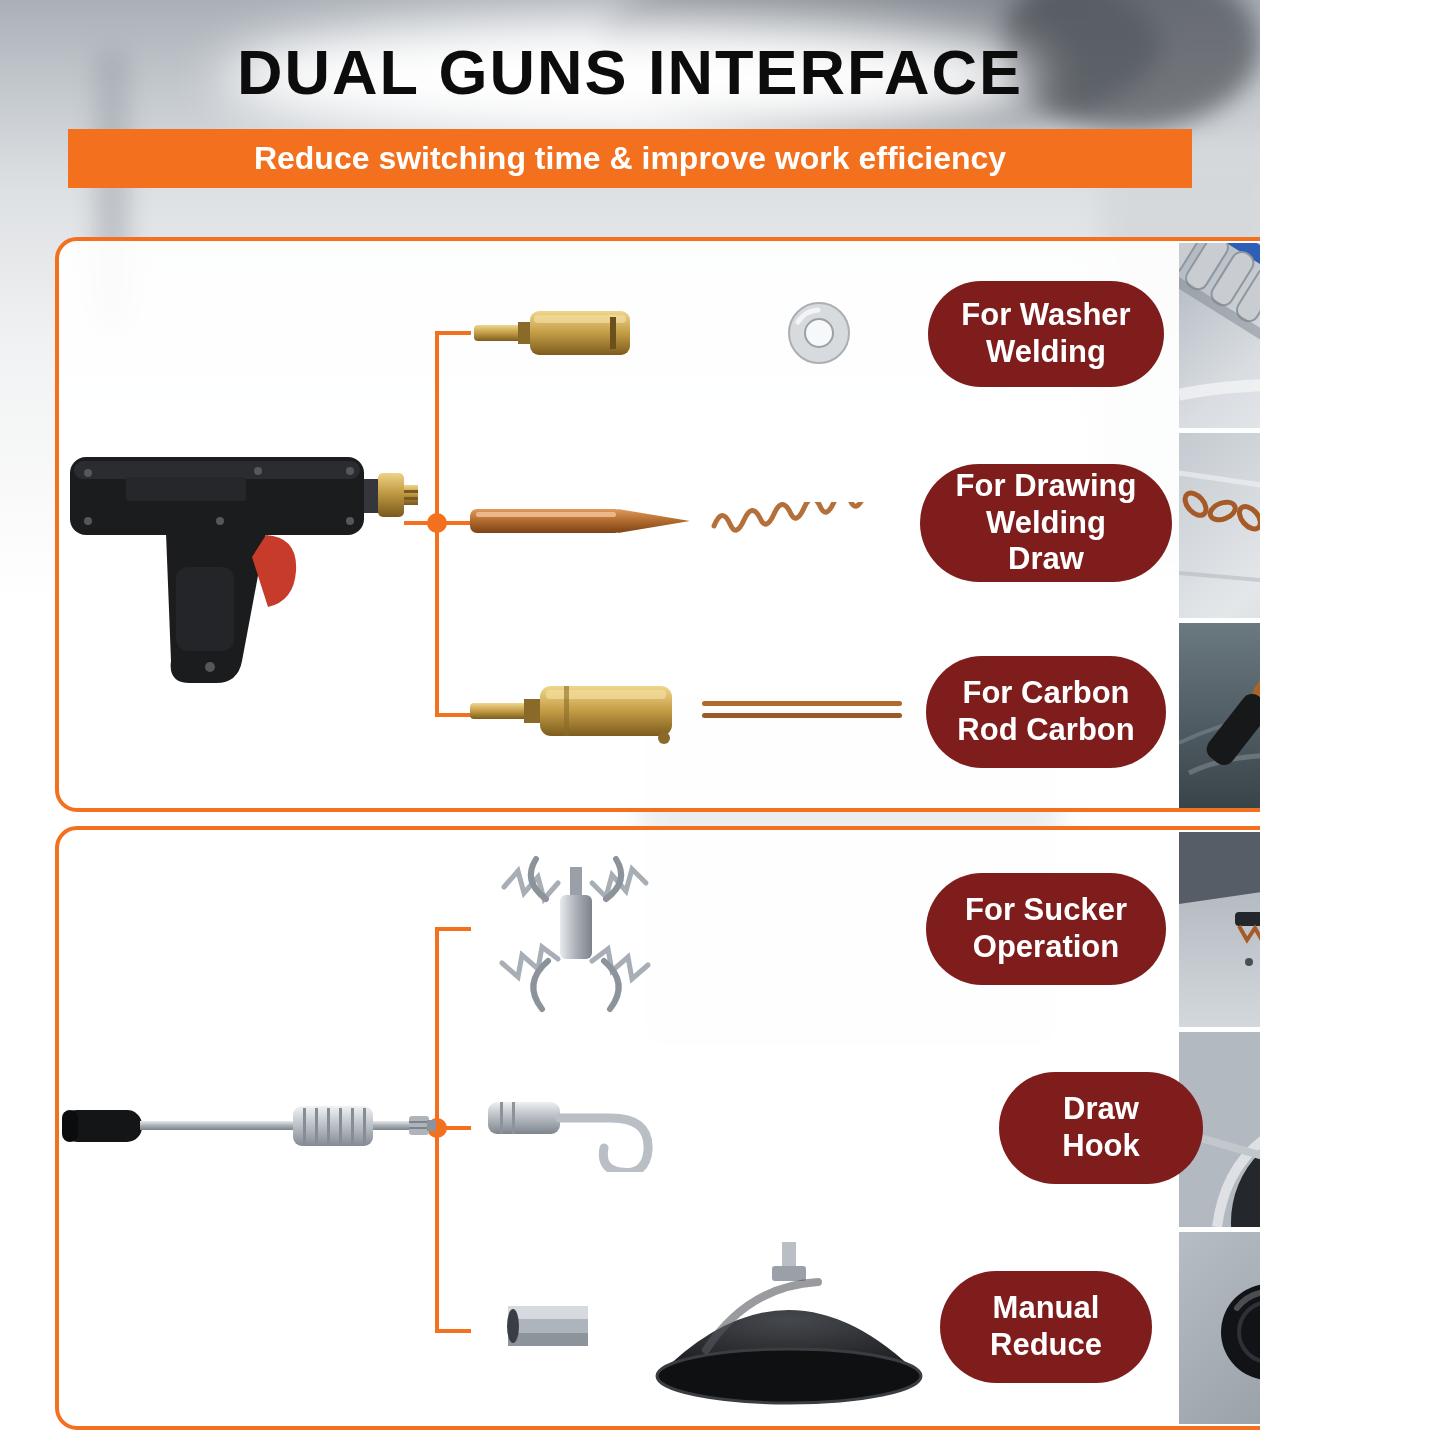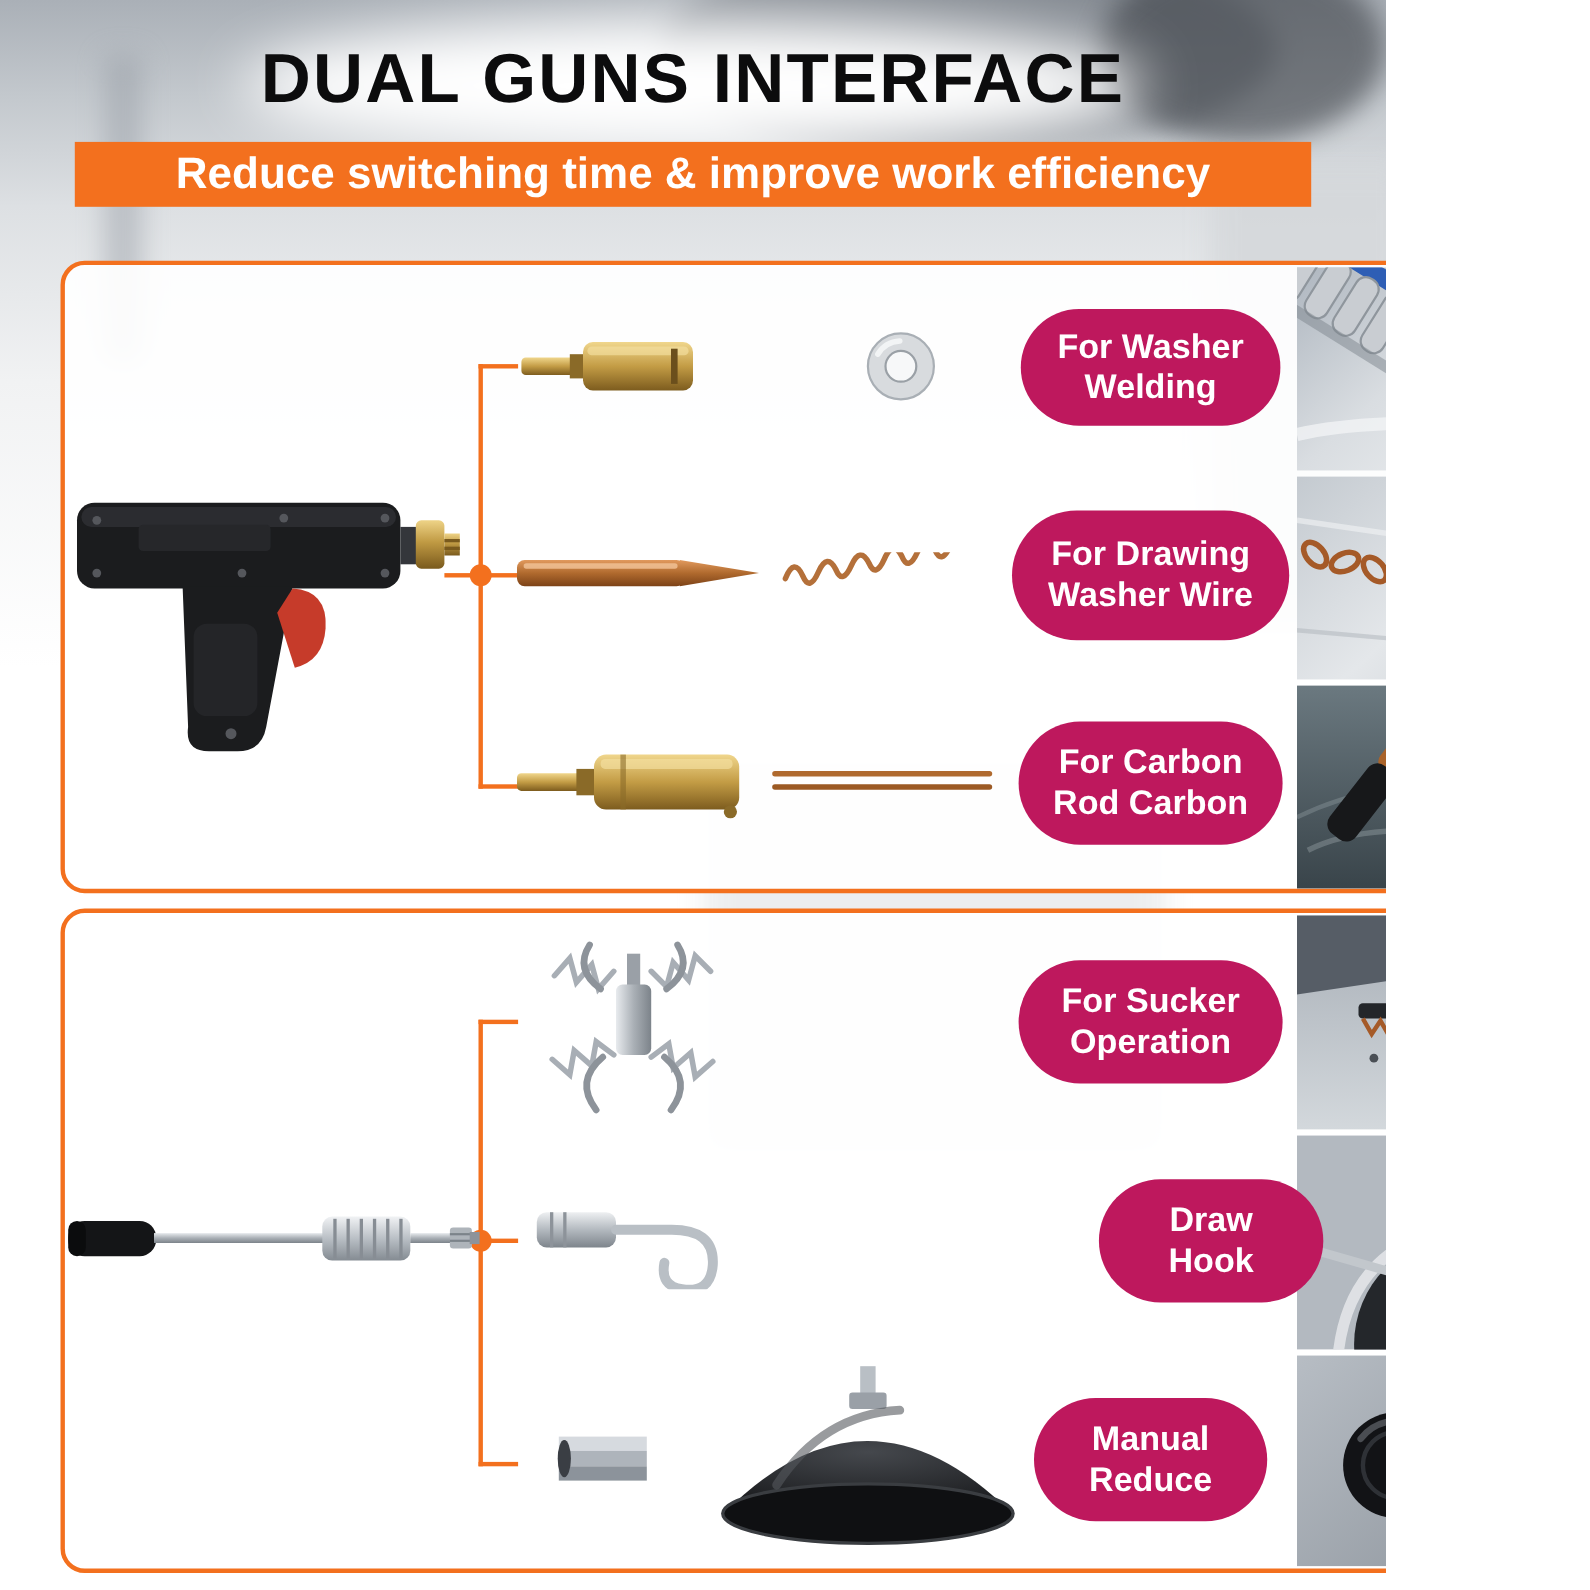--- a/index.html
+++ b/index.html
@@ -17,37 +17,37 @@
   .blob-mid{top:690px;left:640px;width:420px;height:360px;background:#dadde0;opacity:.5;}
   .title-glow{position:absolute;top:18px;left:50%;transform:translateX(-50%);width:820px;height:120px;
       background:#fff;border-radius:50%;filter:blur(26px);z-index:1;}
 
   .title{position:absolute;top:36px;left:0;width:100%;text-align:center;z-index:4;
       font-size:63px;font-weight:800;letter-spacing:2px;color:#0c0c0d;}
 
   .banner{position:absolute;top:129px;left:50%;transform:translateX(-50%);z-index:4;
       width:1124px;height:59px;background:#f3701e;color:#fff;
       display:flex;align-items:center;justify-content:center;
-      font-size:40px;font-weight:700;}
+      font-size:32px;font-weight:700;}
 
   .panel{position:absolute;left:55px;width:1335px;box-sizing:border-box;z-index:1;
       background:rgba(255,255,255,.92);border:4px solid #f3701e;border-radius:22px;}
   .panel-1{top:237px;height:575px;}
   .panel-2{top:826px;height:604px;}
 
   .photo{position:absolute;left:1179px;width:205px;overflow:hidden;z-index:2;}
   .photo svg{display:block;width:100%;height:100%;}
   .ph-1a{top:243px;height:185px;border-radius:0 14px 0 0;}
   .ph-1b{top:433px;height:185px;}
   .ph-1c{top:623px;height:185px;border-radius:0 0 14px 0;}
   .ph-2a{top:832px;height:195px;border-radius:0 14px 0 0;}
   .ph-2b{top:1032px;height:195px;}
   .ph-2c{top:1232px;height:192px;border-radius:0 0 14px 0;}
 
-  .pill{position:absolute;z-index:3;background:#be185d;color:#fff;
+  .pill{position:absolute;z-index:3;background:#7f1d1d;color:#fff;
       display:flex;align-items:center;justify-content:center;text-align:center;
       font-size:31px;font-weight:700;line-height:1.18;border-radius:60px;
       padding:0 24px;box-sizing:border-box;}
   .pl-1a{left:928px;top:281px;width:236px;height:106px;}
   .pl-1b{left:920px;top:464px;width:252px;height:118px;}
   .pl-1c{left:926px;top:656px;width:240px;height:112px;}
   .pl-2a{left:926px;top:873px;width:240px;height:112px;}
   .pl-2b{left:999px;top:1072px;width:204px;height:112px;}
   .pl-2c{left:940px;top:1271px;width:212px;height:112px;}
 
@@ -176,21 +176,21 @@
     </svg>
   </div>
   <div class="part" style="left:700px;top:695px;width:205px;height:30px;">
     <svg viewBox="0 0 205 30">
       <rect x="2" y="6" width="200" height="5" rx="2.5" fill="#b06a2e"></rect>
       <rect x="2" y="18" width="200" height="5" rx="2.5" fill="#9c5a24"></rect>
     </svg>
   </div>
 
   <div class="pill pl-1a">For Washer Welding</div>
-  <div class="pill pl-1b">For Drawing Washer Wire</div>
+  <div class="pill pl-1b">For Drawing Welding Draw</div>
   <div class="pill pl-1c">For Carbon Rod Carbon</div>
 
   <div class="photo ph-1a">
     <svg viewBox="0 0 205 185" preserveAspectRatio="none">
       <defs>
         <linearGradient id="ph1bg" x1="0" y1="0" x2="1" y2="1">
           <stop offset="0" stop-color="#aeb6bf"></stop>
             <stop offset=".5" stop-color="#d9dde1"></stop>
             <stop offset="1" stop-color="#eef0f2"></stop>
         </linearGradient>

